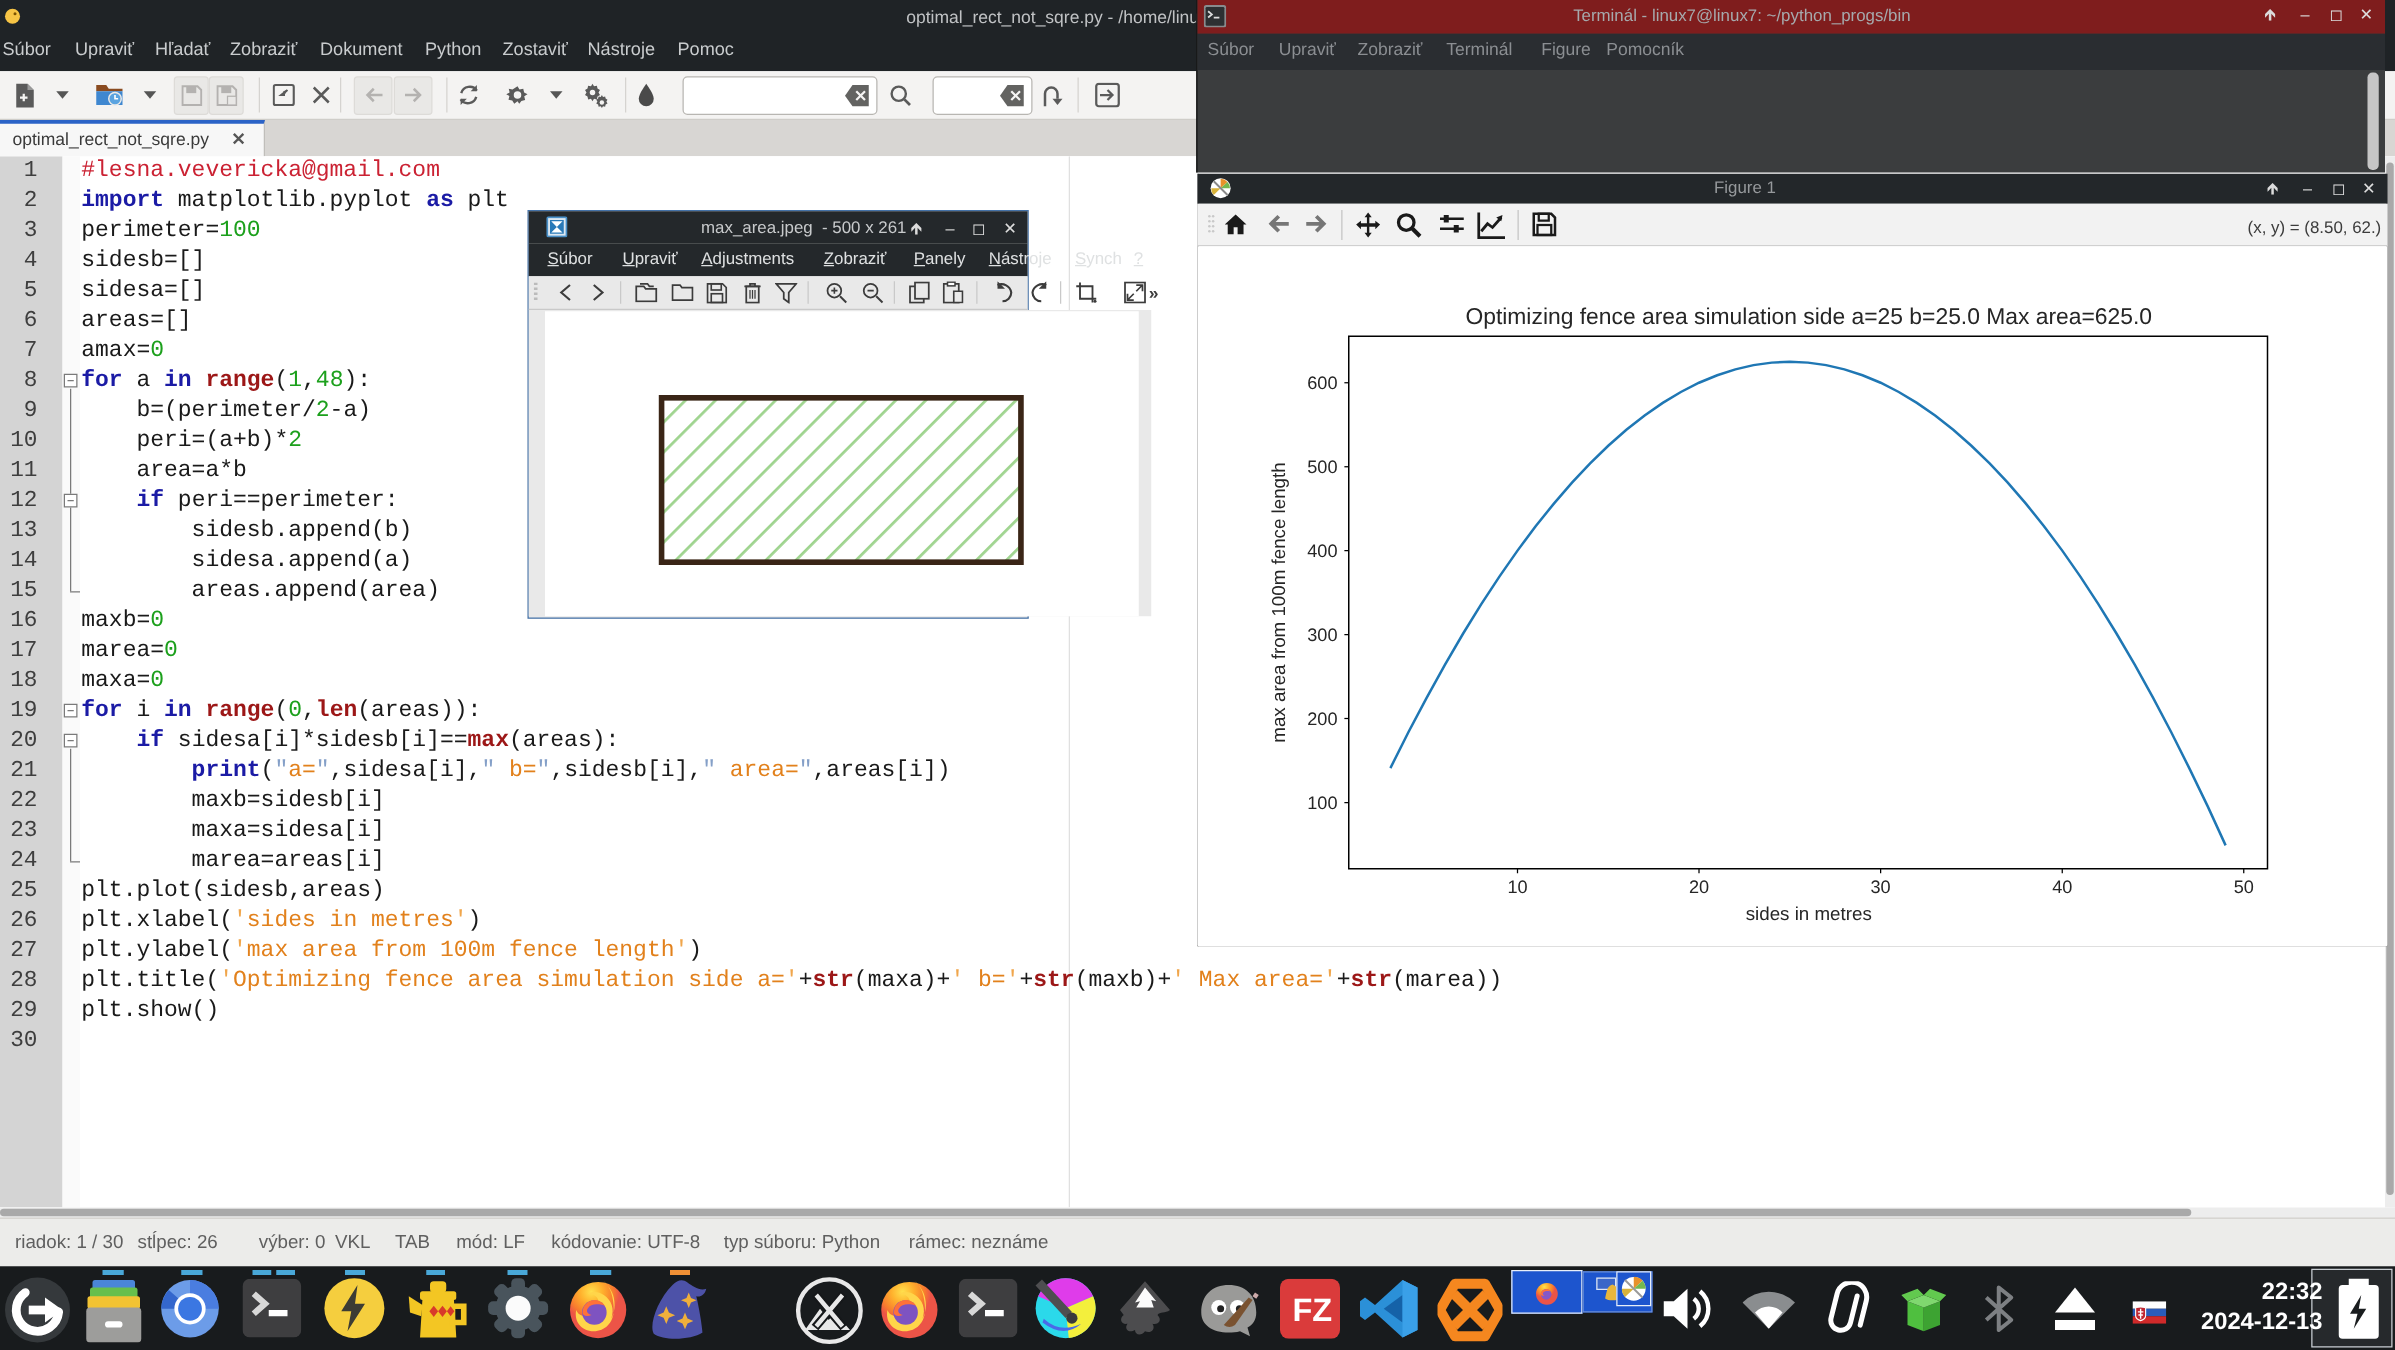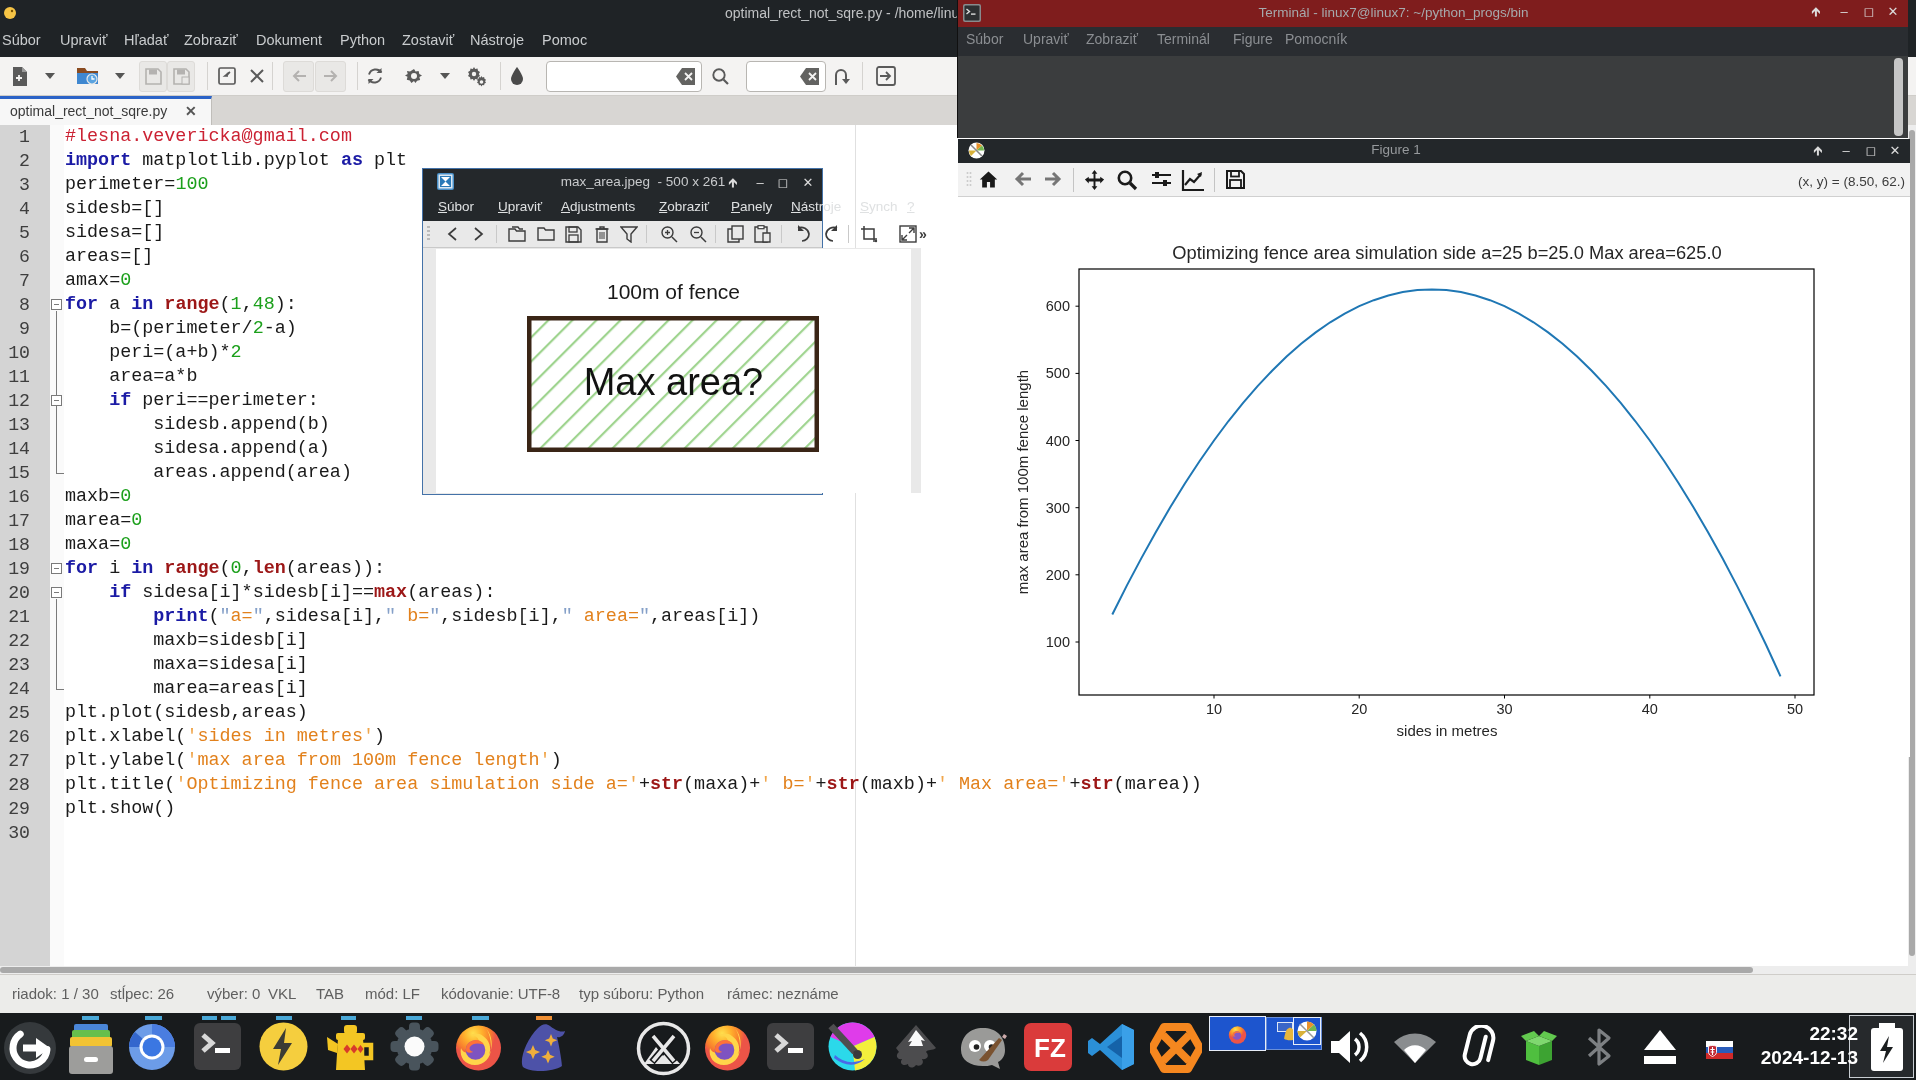--- a/index.html
+++ b/index.html
@@ -381,31 +381,29 @@
         </svg>
     <svg class="abs" style="left:476px;top:4px" width="18" height="18" viewBox="0 0 18 18">
           <rect x="1" y="1" width="16" height="16" fill="none" stroke="#3c3c3c" stroke-width="1.4"></rect>
           <path d="M10 8l5-5M10 3h5v5" fill="none" stroke="#3c3c3c" stroke-width="1.4"></path>
           <path d="M8 10l-5 5M3 10v5h5" fill="none" stroke="#3c3c3c" stroke-width="1.4"></path>
         </svg>
     <div class="abs" style="left:496px;top:5px;color:#3c3c3c;font-size:14px;font-weight:bold">»</div>
   </div>
   <div id="ivcontent">
     <div id="ivimg">
-      <div style="position:absolute;left:0;width:100%;top:31px;text-align:center;font-size:21px;color:#1a1a1a">100m of fence</div>
       <svg style="position:absolute;left:91px;top:67px" width="292" height="136" viewBox="0 0 292 136">
         <defs>
               <pattern id="hatch" patternUnits="userSpaceOnUse" width="17" height="17" patternTransform="rotate(45)">
                 <rect width="17" height="17" fill="#fff"></rect>
                 <rect x="0" y="0" width="2.2" height="17" fill="#9fd48f"></rect>
               </pattern>
             </defs>
         <rect x="2" y="2" width="288" height="132" fill="url(#hatch)" stroke="#3a2516" stroke-width="5"></rect>
       </svg>
-      <div style="position:absolute;left:0;width:100%;top:112px;text-align:center;font-size:38px;color:#111">Max area?</div>
     </div>
   </div>
 </div>
 
 <div id="term">
   <div id="termtitle">
     <svg class="abs" style="left:5px;top:4px" width="18" height="18" viewBox="0 0 18 18">
           <rect width="18" height="18" rx="2" fill="#888b8d"></rect>
           <rect x="1.5" y="1.5" width="15" height="15" rx="1" fill="#2d3032"></rect>
           <path d="M3.5 5l3 2.5-3 2.5" stroke="#ddd" stroke-width="1.4" fill="none"></path>

